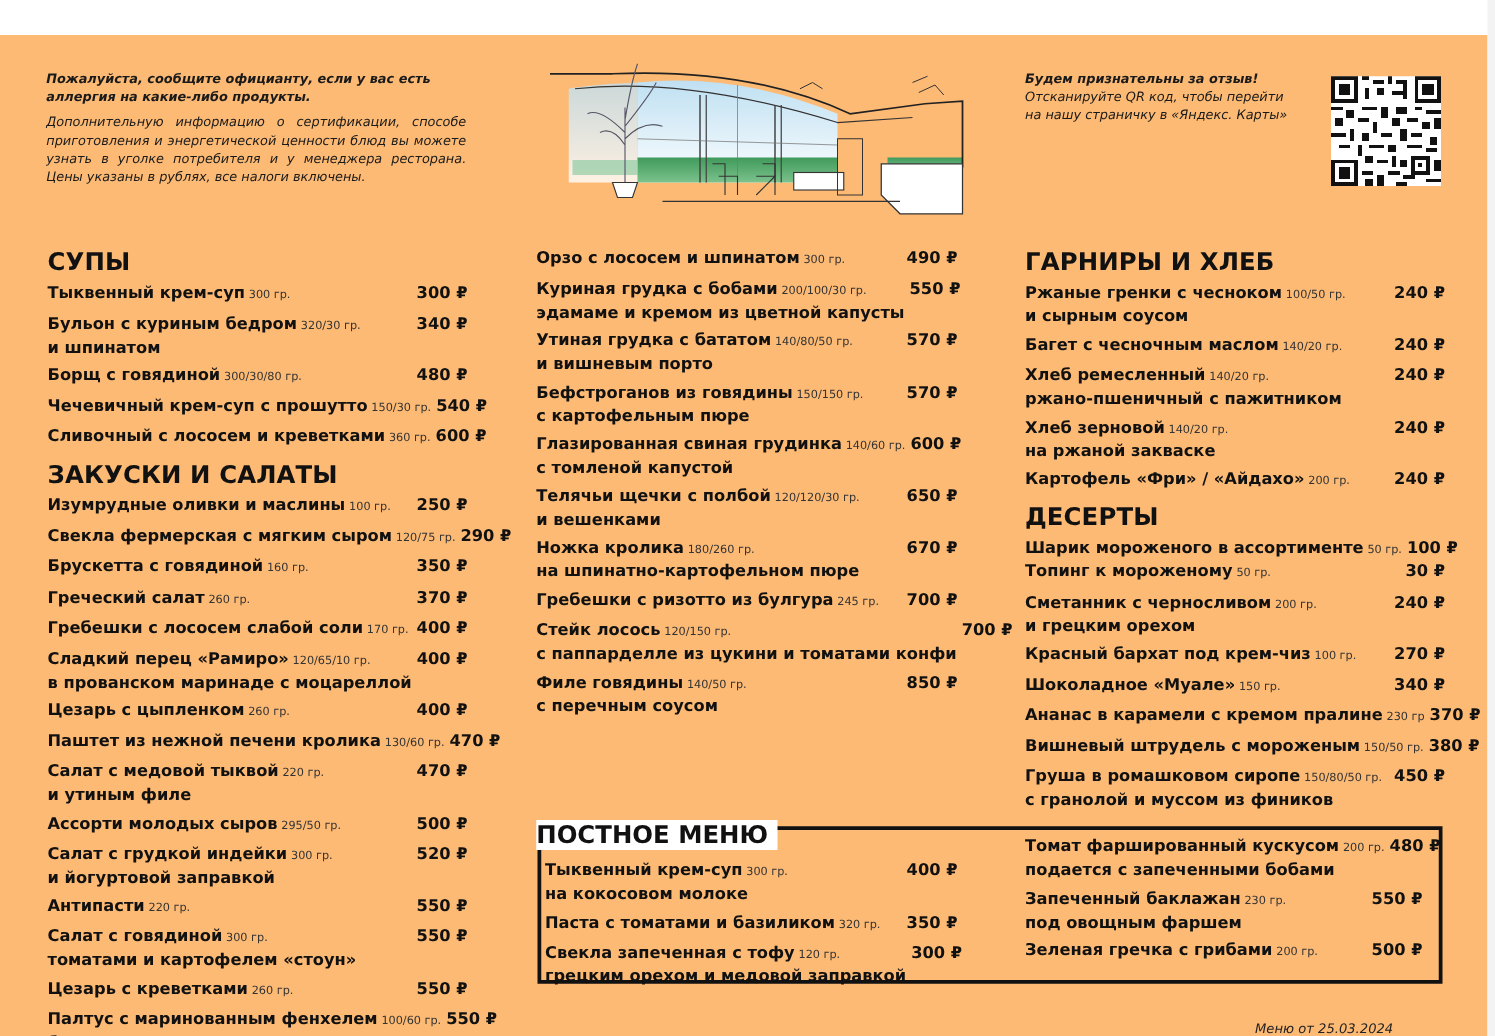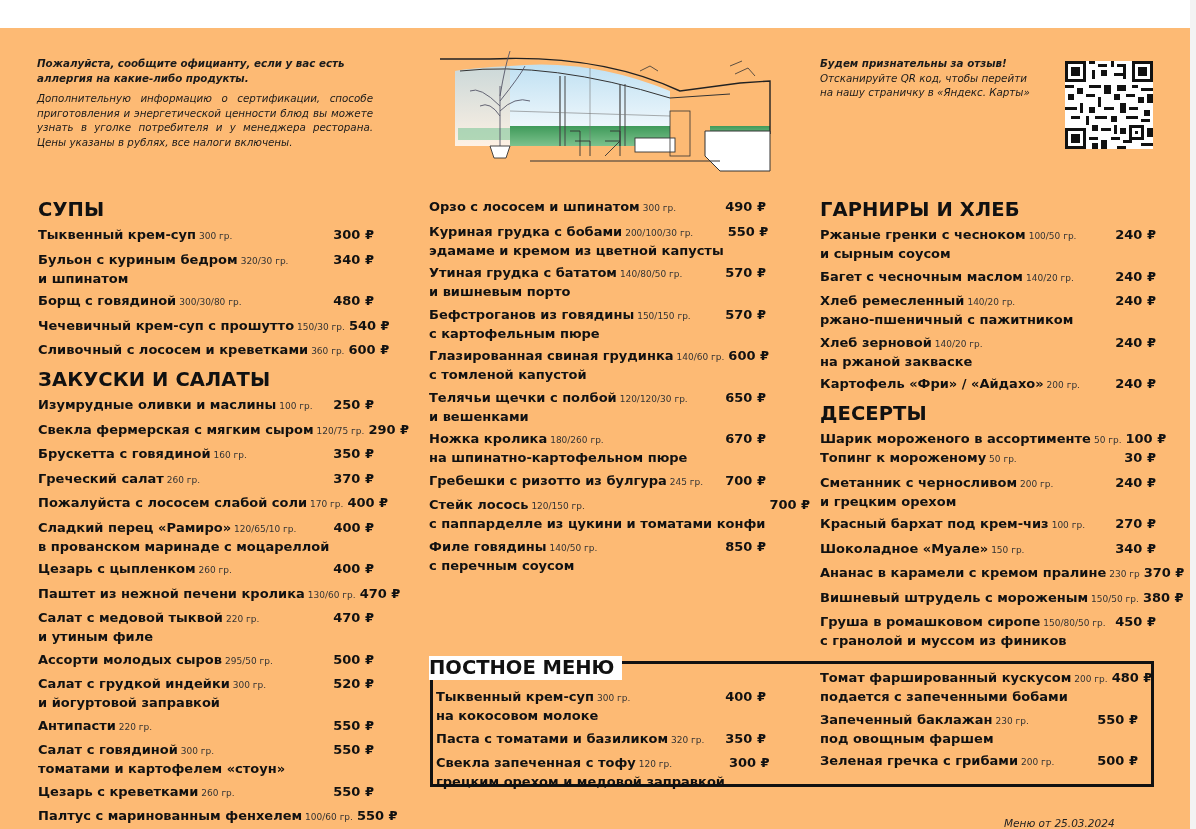--- a/index.html
+++ b/index.html
@@ -217,21 +217,21 @@
             <div class="price">350 ₽</div>
           </div>
           <div class="item">
             <div class="name">
               <span class="line1"><span>Греческий салат</span><span class="weight">260 гр.</span></span>
             </div>
             <div class="price">370 ₽</div>
           </div>
           <div class="item">
             <div class="name">
-              <span class="line1"><span>Пожалуйста с лососем слабой соли</span><span class="weight">170 гр.</span></span>
+              <span class="line1"><span>Гребешки с лососем слабой соли</span><span class="weight">170 гр.</span></span>
             </div>
             <div class="price">400 ₽</div>
           </div>
           <div class="item">
             <div class="name">
               <span class="line1"><span>Сладкий перец «Рамиро»</span><span class="weight">120/65/10 гр.</span></span>
               <span class="line2">в прованском маринаде с моцареллой</span>
             </div>
             <div class="price">400 ₽</div>
           </div>

